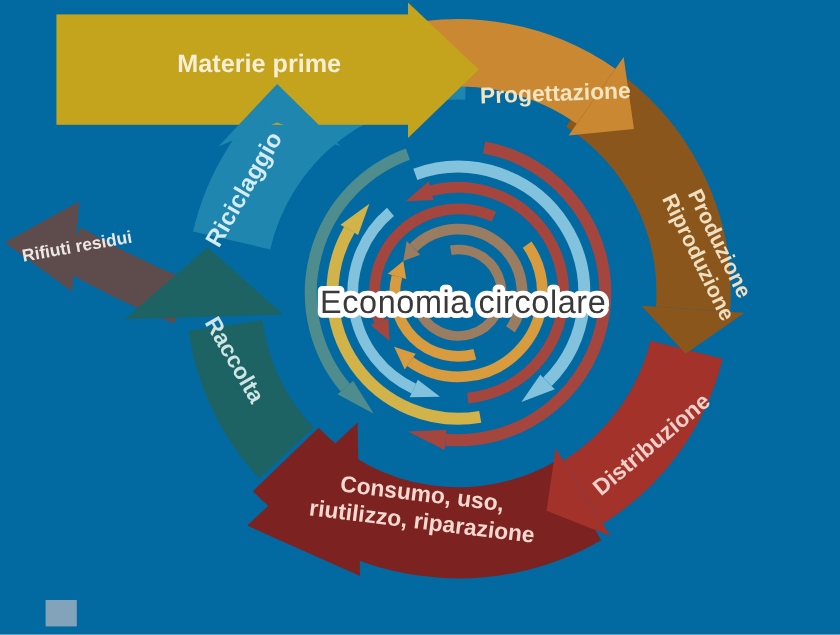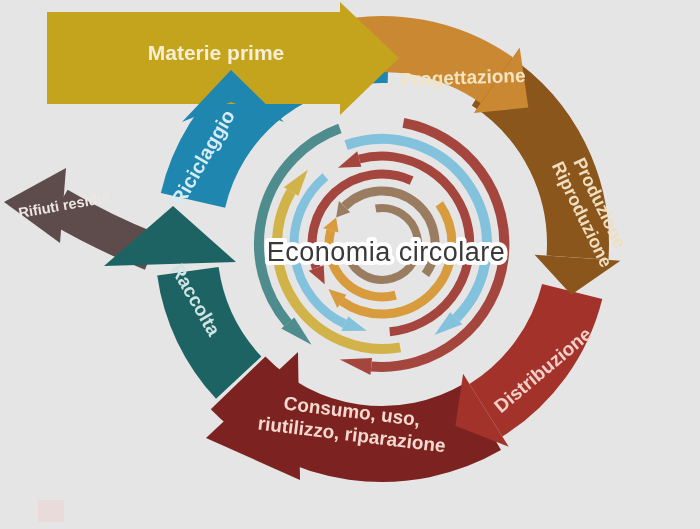--- a/index.html
+++ b/index.html
@@ -1,16 +1,16 @@
 <!DOCTYPE html>
 <html><head>
 <meta charset="utf-8">
 <style>
   html,body{margin:0;padding:0;background:#ffffff;}
-  #stage{position:relative;width:700px;height:529px;background:#e5e5e5;overflow:hidden;
+  #stage{position:relative;width:700px;height:529px;background:#0369a1;overflow:hidden;
          font-family:"Liberation Sans", sans-serif;}
   svg text{font-family:"Liberation Sans", sans-serif;}
   .seg-label{font-weight:700;}
   .center-label{font-weight:500;letter-spacing:0.5px;}
 </style>
 </head>
 <body>
 
 <div id="stage">
 <svg id="wheel-svg" width="700" height="529" viewBox="0 0 700 529" xmlns="http://www.w3.org/2000/svg">

